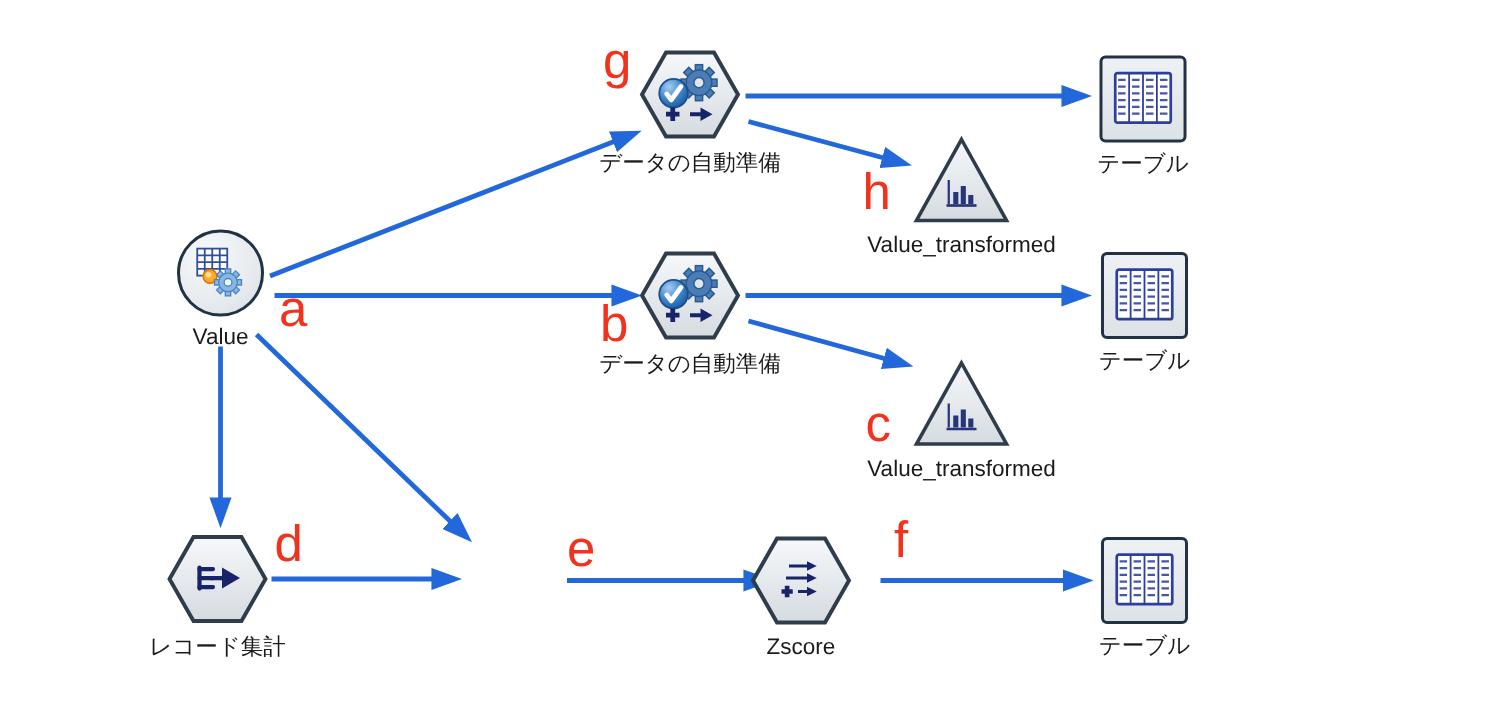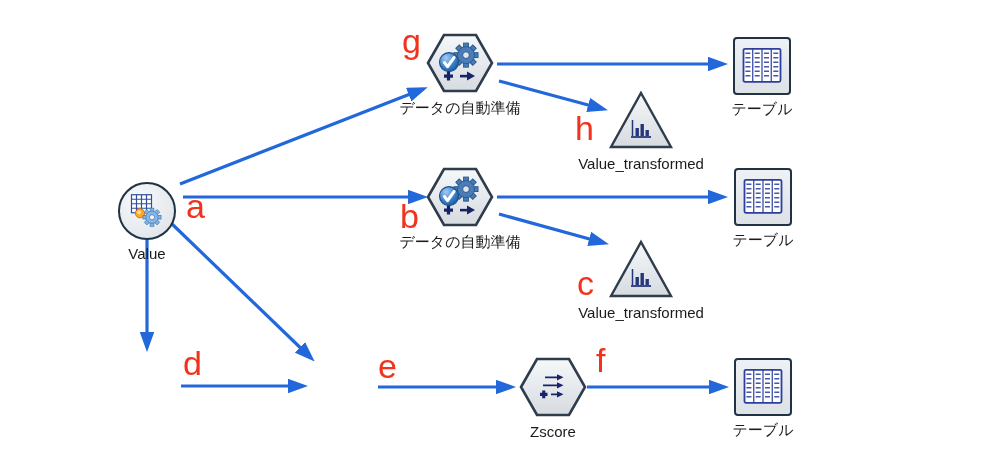--- a/index.html
+++ b/index.html
@@ -54,21 +54,21 @@
     <line class="edge" x1="171" y1="223" x2="311" y2="358" marker-end="url(#ah)"></line>
     <line class="edge" x1="497" y1="64" x2="723" y2="64" marker-end="url(#ah)"></line>
     <line class="edge" x1="499" y1="81" x2="603" y2="109" marker-end="url(#ah)"></line>
     <line class="edge" x1="497" y1="197" x2="723" y2="197" marker-end="url(#ah)"></line>
     <line class="edge" x1="499" y1="214" x2="604" y2="243" marker-end="url(#ah)"></line>
     <line class="edge" x1="181" y1="386" x2="303" y2="386" marker-end="url(#ah)"></line>
     <line class="edge" x1="378" y1="387" x2="511" y2="387" marker-end="url(#ah)"></line>
     <line class="edge" x1="587" y1="387" x2="724" y2="387" marker-end="url(#ah)"></line>
   </svg>
 
-  <div class="node" style="left:118px;top:182px;width:58px;height:58px">
+  <div class="node" style="left:118px;top:153px;width:58px;height:58px">
     <div class="circle-shape"></div>
     <svg class="icon" width="38" height="38" viewBox="0 0 38 38">
       <g stroke="#2F4F9E" stroke-width="1.2" fill="#ffffff">
         <rect x="3.5" y="3.5" width="20" height="18"></rect>
         <line x1="8.5" y1="3.5" x2="8.5" y2="21.5"></line>
           <line x1="13.5" y1="3.5" x2="13.5" y2="21.5"></line>
           <line x1="18.5" y1="3.5" x2="18.5" y2="21.5"></line>
         <line x1="3.5" y1="8" x2="23.5" y2="8"></line>
           <line x1="3.5" y1="12.5" x2="23.5" y2="12.5"></line>
           <line x1="3.5" y1="17" x2="23.5" y2="17"></line>
@@ -216,23 +216,39 @@
           <line x1="3.4" y1="10.5" x2="37" y2="10.5"></line>
           <line x1="3.4" y1="15" x2="37" y2="15"></line>
         <line x1="3.4" y1="19.5" x2="37" y2="19.5"></line>
           <line x1="3.4" y1="24" x2="37" y2="24"></line>
           <line x1="3.4" y1="28.5" x2="37" y2="28.5"></line>
       </g>
     </svg>
     <div class="node-label">テーブル</div>
   </div>
 
-
-
-  <div class="node" style="left:519px;top:356px;width:68px;height:62px">
+  <div class="node" style="left:111px;top:355px;width:68px;height:62px">
+    <svg class="shape-svg" width="68" height="62" viewBox="0 0 68 62">
+      <polygon points="2,31 18,3 50,3 66,31 50,59 18,59" fill="url(#gShape)" stroke="#2E3C4B" stroke-width="2.6"></polygon>
+    </svg>
+    <svg class="icon" width="36" height="30" viewBox="0 0 36 30">
+      <g stroke="#18246A" stroke-width="2.8" stroke-linecap="round">
+        <line x1="6" y1="8" x2="6" y2="22"></line>
+        <line x1="6" y1="9" x2="15" y2="9"></line>
+        <line x1="6" y1="15" x2="15" y2="15"></line>
+        <line x1="6" y1="21" x2="15" y2="21"></line>
+        <line x1="14" y1="15" x2="22" y2="15"></line>
+      </g>
+      <path d="M21,8 L33,15 L21,22 Z" fill="#18246A"></path>
+    </svg>
+    <div class="node-label">レコード集計</div>
+  </div>
+
+
+  <div class="node" style="left:500px;top:356px;width:68px;height:62px">
     <svg class="shape-svg" width="68" height="62" viewBox="0 0 68 62">
       <polygon points="2,31 18,3 50,3 66,31 50,59 18,59" fill="url(#gShape)" stroke="#2E3C4B" stroke-width="2.6"></polygon>
     </svg>
     <svg class="icon" width="34" height="32" viewBox="0 0 34 32">
       <g stroke="#18246A" stroke-width="1.9">
         <line x1="9" y1="7" x2="22" y2="7"></line>
         <line x1="7" y1="15" x2="22" y2="15"></line>
         <line x1="15" y1="24" x2="22" y2="24"></line>
       </g>
       <path d="M21,3.8 L27.5,7 L21,10.2 Z" fill="#18246A"></path>

